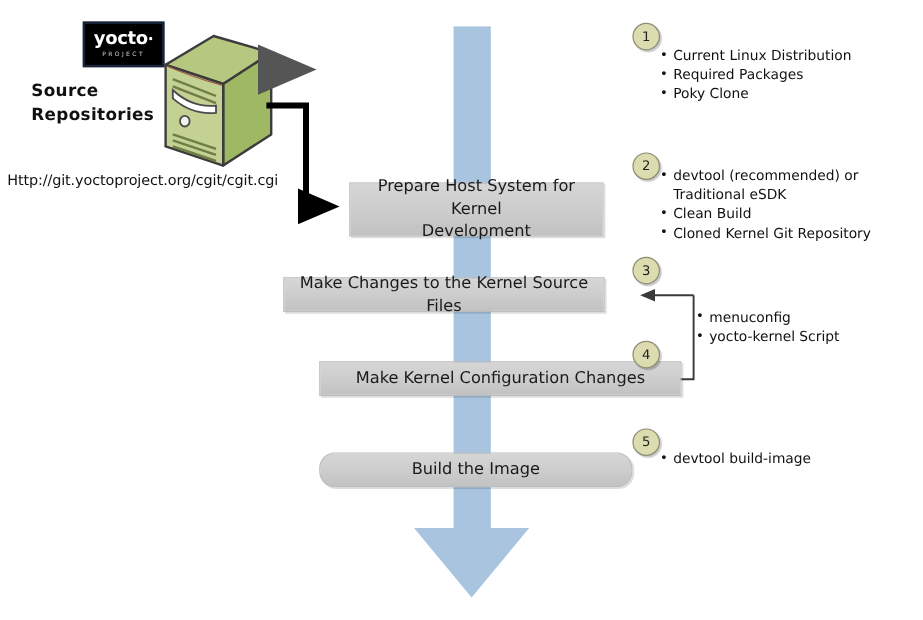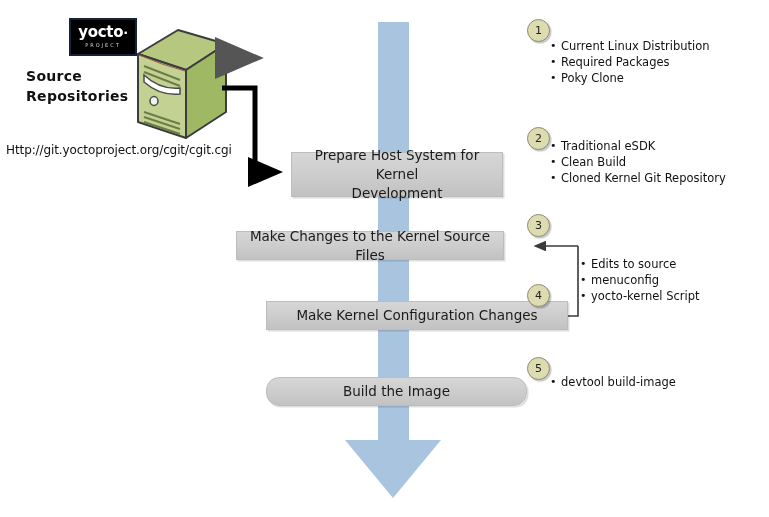--- a/index.html
+++ b/index.html
@@ -254,30 +254,30 @@
     <ul>
       <li>Current Linux Distribution</li>
       <li>Required Packages</li>
       <li>Poky Clone</li>
     </ul>
   </div>
 
   <div class="abs bullets" id="bul2">
     <ul>
       <li>
+        <span>devtool (recommended) or</span>
         <span class="wrap2">Traditional eSDK</span>
       </li>
       <li>Clean Build</li>
       <li>Cloned Kernel Git Repository</li>
     </ul>
   </div>
 
   <div class="abs bullets" id="bul34">
     <ul>
-      <li>Edits to source</li>
       <li>menuconfig</li>
       <li>yocto-kernel Script</li>
     </ul>
   </div>
 
   <div class="abs bullets" id="bul5">
     <ul>
       <li>devtool build-image</li>
     </ul>
   </div>

